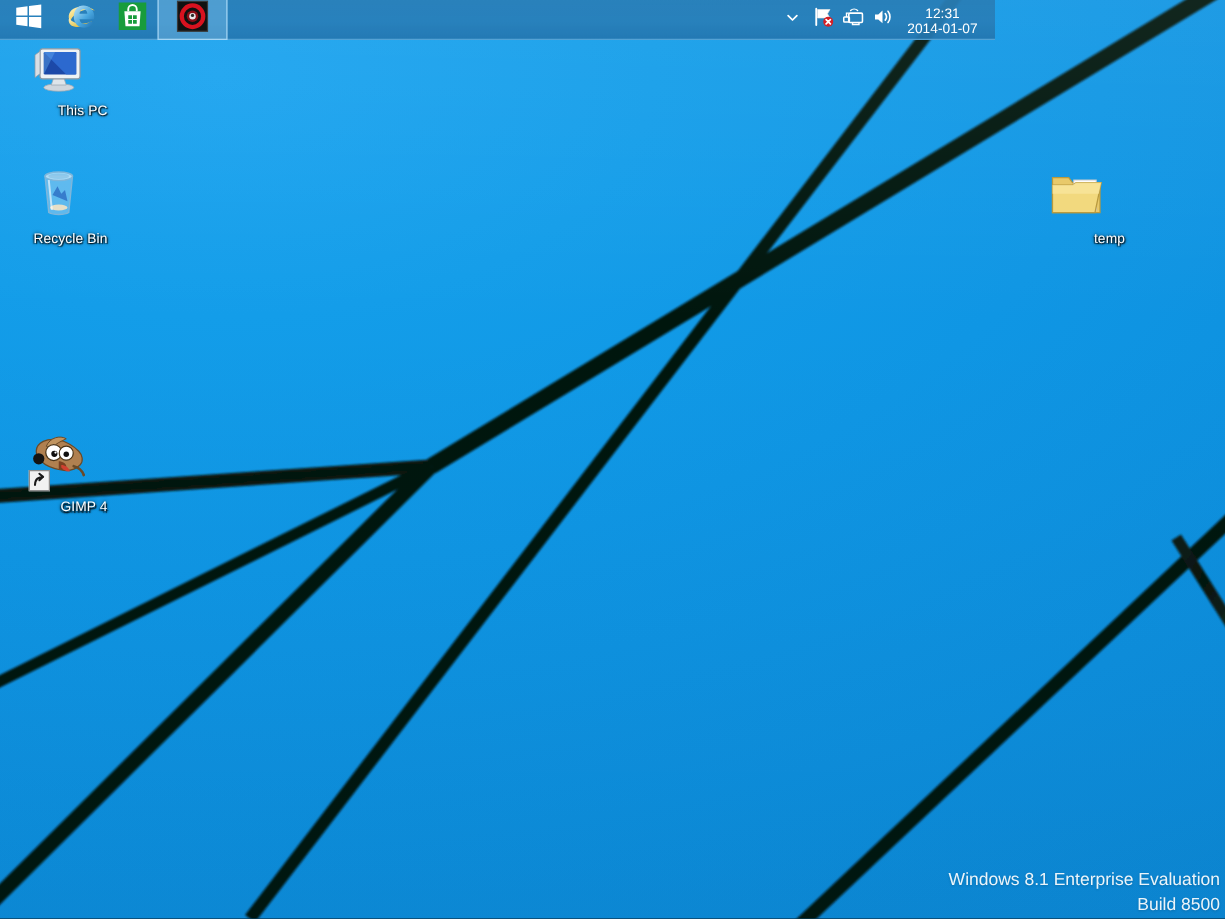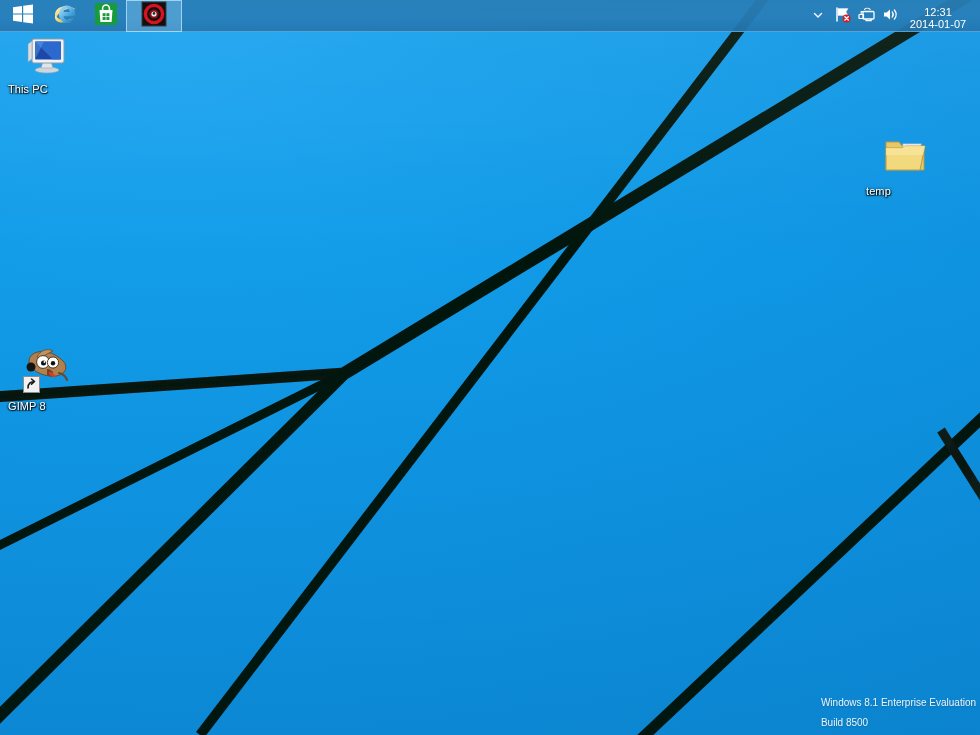--- a/index.html
+++ b/index.html
@@ -34,21 +34,21 @@
   #struts{
     position:absolute; inset:0;
     width:980px; height:735px;
     display:block;
   }
 
   
   .desk-icon{
     position:absolute;
     width:78px;
-    text-align:left;
+    text-align:right;
     cursor:default;
   }
   .desk-icon .glyph{
     width:48px; height:48px;
     margin:0 auto 3px auto;
     position:relative;
     display:block;
   }
   .desk-icon .label{
     display:inline-block;
@@ -70,25 +70,25 @@
     left:0; bottom:0;
     width:17px; height:17px;
     background:#f2f2f2;
     border:1px solid #8d8d8d;
   }
 
   
   #taskbar{
     position:absolute;
     left:0; top:0;
-    width:980px; height:32px;
+    width:796px; height:32px;
     background:linear-gradient(180deg, rgba(41,126,183,.93) 0%, rgba(40,126,184,.92) 55%, rgba(35,118,176,.93) 100%);
     border-bottom:1px solid rgba(120,190,235,.55);
     display:flex;
-    align-items:flex-start;
+    align-items:center;
     z-index:20;
   }
   .tb-left{ display:flex; align-items:stretch; }
   .tb-btn{
     width:40px;
     display:flex; align-items:center; justify-content:center;
     cursor:default;
     position:relative;
   }
   .tb-btn.start{ width:46px; }
@@ -118,23 +118,23 @@
     padding:3px 8px 0 6px;
     min-width:74px;
     cursor:default;
   }
   .clock div{ white-space:nowrap; }
 
   
   #eval-watermark{
     position:absolute;
     right:4px; bottom:2px;
-    text-align:left;
+    text-align:right;
     color:rgba(255,255,255,.92);
-    font-size:10px;
+    font-size:14px;
     line-height:20px;
     text-shadow:0 1px 2px rgba(0,0,0,.18);
     z-index:5;
     pointer-events:none;
   }
 
   
   #site-watermark{
     position:absolute;
     right:8px; bottom:8px;
@@ -201,20 +201,37 @@
         <rect x="12" y="13.5" width="26" height="18" rx="1" fill="#1c49a8"></rect>
         <path d="M12 13.5 h26 v18 h-8 z" fill="#2f6fd6" opacity=".85"></path>
         <path d="M12 13.5 h9 l-9 18 z" fill="#5fa6ea" opacity=".45"></path>
 
         <path d="M9 13 l-4 3 v18 l4 -3 z" fill="#d8dee4" stroke="#8d99a4" stroke-width=".6"></path>
       </svg>
     </span>
     <span class="label">This PC</span>
   </div>
 
+  <div class="desk-icon" id="icon-recycle-bin" style="left: 8px; top: 130px;">
+    <span class="glyph">
+      <svg width="48" height="48" viewBox="0 0 48 48">
+
+        <path d="M13 11 L16 40 a9 3 0 0 0 16 0 L35 11 z" fill="rgba(150,205,240,.55)" stroke="#7fb6da" stroke-width="1.1"></path>
+
+        <ellipse cx="24" cy="36" rx="7" ry="2.4" fill="#e6dfc8"></ellipse>
+        <path d="M19 26 l4 -7 l3 6 l3 -3 l2 9 z" fill="#2a68c0" opacity=".75"></path>
+
+        <ellipse cx="24" cy="11" rx="11" ry="3.4" fill="rgba(200,232,250,.75)" stroke="#7fb6da" stroke-width="1.1"></ellipse>
+        <ellipse cx="24" cy="11" rx="8.4" ry="2.2" fill="rgba(120,185,225,.55)"></ellipse>
+
+        <path d="M16 14 L18.5 38" stroke="rgba(255,255,255,.6)" stroke-width="1.6" fill="none"></path>
+      </svg>
+    </span>
+    <span class="label">Recycle Bin</span>
+  </div>
 
   <div class="desk-icon" id="icon-gimp-2" style="left: 8px; top: 345px;">
     <span class="glyph">
       <svg width="48" height="48" viewBox="0 0 48 48">
 
         <path d="M6 16 C6 9 15 5 24 7 C31 8.5 36 12 40 16 C43 19 44 24 41 27
                  C37 31 31 32 26 31 C20 30 14 28 10 24 C7 21 6 19 6 16 Z" fill="#b08050" stroke="#6a4a28" stroke-width="1"></path>
 
         <path d="M14 12 C17 5 25 3 30 6 C26 8 21 10 18 14 Z" fill="#c09460" stroke="#6a4a28" stroke-width=".8"></path>
 
@@ -230,24 +247,24 @@
         <circle cx="8" cy="22" r="4.5" fill="#141414"></circle>
 
         <path d="M36 28 C40 29 43 32 44 35" stroke="#6a4a28" stroke-width="2.2" fill="none" stroke-linecap="round"></path>
       </svg>
       <span class="shortcut-arrow">
         <svg width="15" height="15" viewBox="0 0 15 15">
           <path d="M4 11 C4 6 7 4.5 10.5 4.5 M10.5 4.5 L7.5 2 M10.5 4.5 L7.5 7.2" stroke="#1a1a1a" stroke-width="1.6" fill="none" stroke-linecap="round" stroke-linejoin="round"></path>
         </svg>
       </span>
     </span>
-    <span class="label">GIMP 8</span>
-  </div>
-
-  <div class="desk-icon" id="icon-temp" style="left: 866px; top: 130px;">
+    <span class="label">GIMP 4</span>
+  </div>
+
+  <div class="desk-icon" id="icon-temp" style="left: 822px; top: 130px;">
     <span class="glyph">
       <svg width="48" height="48" viewBox="0 0 48 48">
 
         <path d="M5 12 h13 l3 4 h22 v24 H5 z" fill="#e8c96a" stroke="#b99a3e" stroke-width="1"></path>
 
         <rect x="22" y="14" width="18" height="24" fill="#fdfdfd" stroke="#c9c9c9" stroke-width=".8"></rect>
 
         <path d="M27 18 h5 v8 h3 l-5.5 7 l-5.5 -7 h3 z" fill="#3f9b3f" opacity=".9"></path>
 
         <path d="M5 18 h16 l3 -2 h20 l-5 24 H5 z" fill="#f2d97e" stroke="#b99a3e" stroke-width="1"></path>

